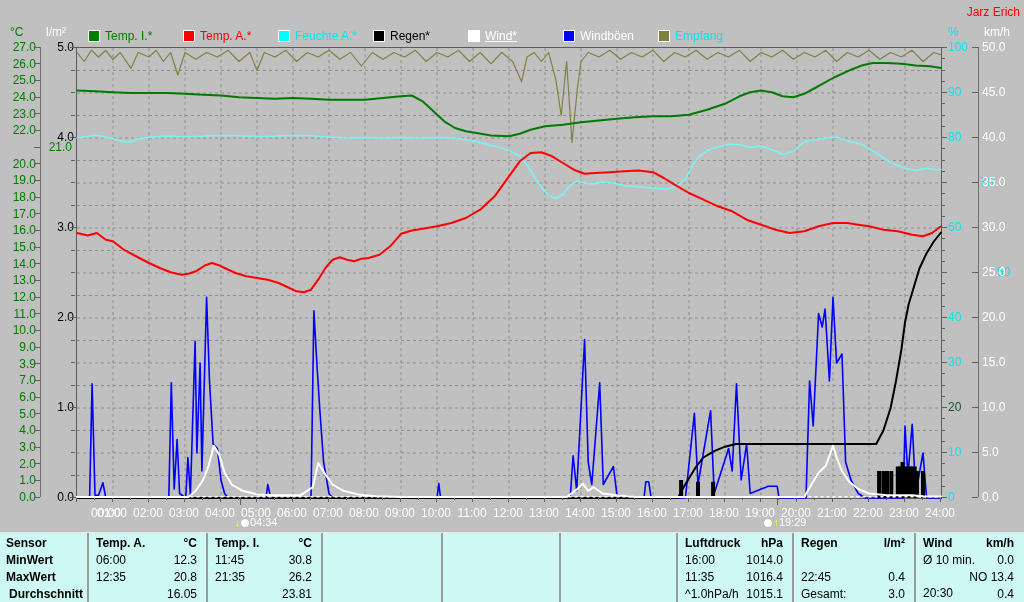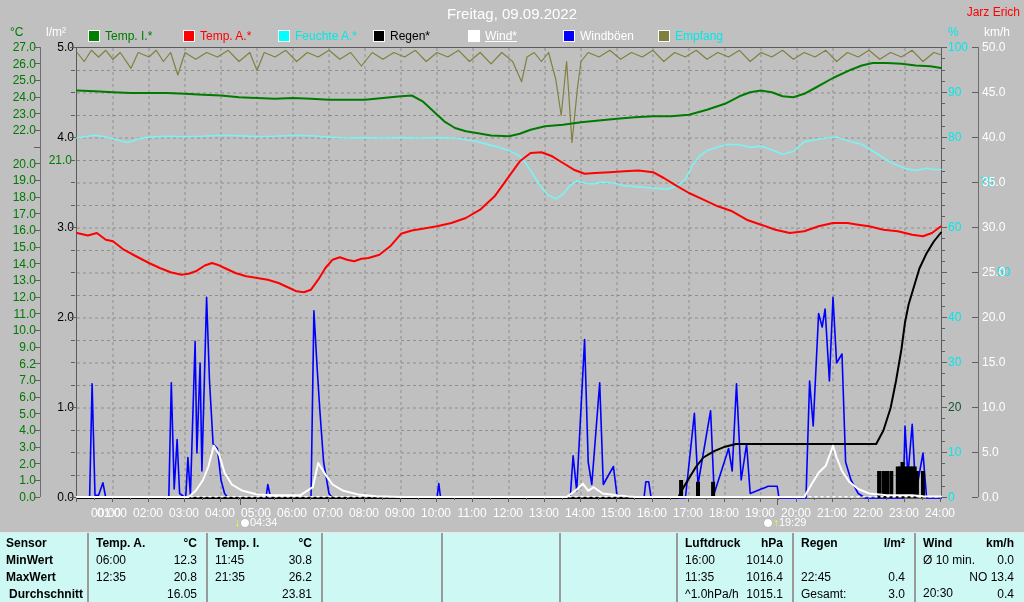--- a/index.html
+++ b/index.html
@@ -24,21 +24,20 @@
   #bottom-table{position:absolute;left:0;top:532px;width:1024px;height:70px;background:#cdf8f4;border-top:1px solid #e8e8e8;}
   .tcol-div{position:absolute;top:0;width:2px;height:70px;background:#9a9a9a;}
   .tcell{position:absolute;height:17px;line-height:17px;white-space:nowrap;overflow:hidden;}
   .tbold{font-weight:bold;}
   .tleft{text-align:left;} .tright{text-align:right;}
 </style>
 </head>
 <body>
 
 <div id="screen">
-  <div id="title" class="abs">Freitag, 09.09.2022</div>
   <div id="station" class="abs">Jarz Erich</div>
 
   <div class="abs unit-label" style="left:10px;color:#007a00;">°C</div>
   <div class="abs unit-label" style="left:46px;color:#ffffff;">l/m²</div>
   <div class="abs unit-label" style="left:948px;color:#00e8e8;">%</div>
   <div class="abs unit-label" style="left:984px;color:#ffffff;">km/h</div>
 
   <div id="legend-row">
       <div class="legend-item" style="left: 88px;">
         <span class="legend-box" style="background: rgb(0, 128, 0);"></span>
@@ -240,21 +239,21 @@
     <div class="axis-num" style="top: 447px; color: rgb(0, 122, 0); right: 988px;">3.0</div>
     <div class="tick" style="left: 34px; top: 446.5px; width: 6px; height: 1px;"></div>
     <div class="axis-num" style="top: 430.333px; color: rgb(0, 122, 0); right: 988px;">4.0</div>
     <div class="tick" style="left: 34px; top: 429.833px; width: 6px; height: 1px;"></div>
     <div class="axis-num" style="top: 413.667px; color: rgb(0, 122, 0); right: 988px;">5.0</div>
     <div class="tick" style="left: 34px; top: 413.167px; width: 6px; height: 1px;"></div>
     <div class="axis-num" style="top: 397px; color: rgb(0, 122, 0); right: 988px;">6.0</div>
     <div class="tick" style="left: 34px; top: 396.5px; width: 6px; height: 1px;"></div>
     <div class="axis-num" style="top: 380.333px; color: rgb(0, 122, 0); right: 988px;">7.0</div>
     <div class="tick" style="left: 34px; top: 379.833px; width: 6px; height: 1px;"></div>
-    <div class="axis-num" style="top: 363.667px; color: rgb(0, 122, 0); right: 988px;">6.2</div>
+    <div class="axis-num" style="top: 363.667px; color: rgb(0, 122, 0); right: 988px;">3.9</div>
     <div class="tick" style="left: 34px; top: 363.167px; width: 6px; height: 1px;"></div>
     <div class="axis-num" style="top: 347px; color: rgb(0, 122, 0); right: 988px;">9.0</div>
     <div class="tick" style="left: 34px; top: 346.5px; width: 6px; height: 1px;"></div>
     <div class="axis-num" style="top: 330.333px; color: rgb(0, 122, 0); right: 988px;">10.0</div>
     <div class="tick" style="left: 34px; top: 329.833px; width: 6px; height: 1px;"></div>
     <div class="axis-num" style="top: 313.667px; color: rgb(0, 122, 0); right: 988px;">11.0</div>
     <div class="tick" style="left: 34px; top: 313.167px; width: 6px; height: 1px;"></div>
     <div class="axis-num" style="top: 297px; color: rgb(0, 122, 0); right: 988px;">12.0</div>
     <div class="tick" style="left: 34px; top: 296.5px; width: 6px; height: 1px;"></div>
     <div class="axis-num" style="top: 280.333px; color: rgb(0, 122, 0); right: 988px;">13.0</div>
@@ -266,21 +265,21 @@
     <div class="axis-num" style="top: 230.333px; color: rgb(0, 122, 0); right: 988px;">16.0</div>
     <div class="tick" style="left: 34px; top: 229.833px; width: 6px; height: 1px;"></div>
     <div class="axis-num" style="top: 213.667px; color: rgb(0, 122, 0); right: 988px;">17.0</div>
     <div class="tick" style="left: 34px; top: 213.167px; width: 6px; height: 1px;"></div>
     <div class="axis-num" style="top: 197px; color: rgb(0, 122, 0); right: 988px;">18.0</div>
     <div class="tick" style="left: 34px; top: 196.5px; width: 6px; height: 1px;"></div>
     <div class="axis-num" style="top: 180.333px; color: rgb(0, 122, 0); right: 988px;">19.0</div>
     <div class="tick" style="left: 34px; top: 179.833px; width: 6px; height: 1px;"></div>
     <div class="axis-num" style="top: 163.667px; color: rgb(0, 122, 0); right: 988px;">20.0</div>
     <div class="tick" style="left: 34px; top: 163.167px; width: 6px; height: 1px;"></div>
-    <div class="axis-num" style="top: 147px; color: rgb(0, 122, 0); right: 952px; margin-top: 13px;">21.0</div>
+    <div class="axis-num" style="top: 147px; color: rgb(0, 122, 0); right: 952px;">21.0</div>
     <div class="tick" style="left: 34px; top: 146.5px; width: 6px; height: 1px;"></div>
     <div class="axis-num" style="top: 130.333px; color: rgb(0, 122, 0); right: 988px;">22.0</div>
     <div class="tick" style="left: 34px; top: 129.833px; width: 6px; height: 1px;"></div>
     <div class="axis-num" style="top: 113.667px; color: rgb(0, 122, 0); right: 988px;">23.0</div>
     <div class="tick" style="left: 34px; top: 113.167px; width: 6px; height: 1px;"></div>
     <div class="axis-num" style="top: 97px; color: rgb(0, 122, 0); right: 988px;">24.0</div>
     <div class="tick" style="left: 34px; top: 96.5px; width: 6px; height: 1px;"></div>
     <div class="axis-num" style="top: 80.3333px; color: rgb(0, 122, 0); right: 988px;">25.0</div>
     <div class="tick" style="left: 34px; top: 79.8333px; width: 6px; height: 1px;"></div>
     <div class="axis-num" style="top: 63.6667px; color: rgb(0, 122, 0); right: 988px;">26.0</div>

